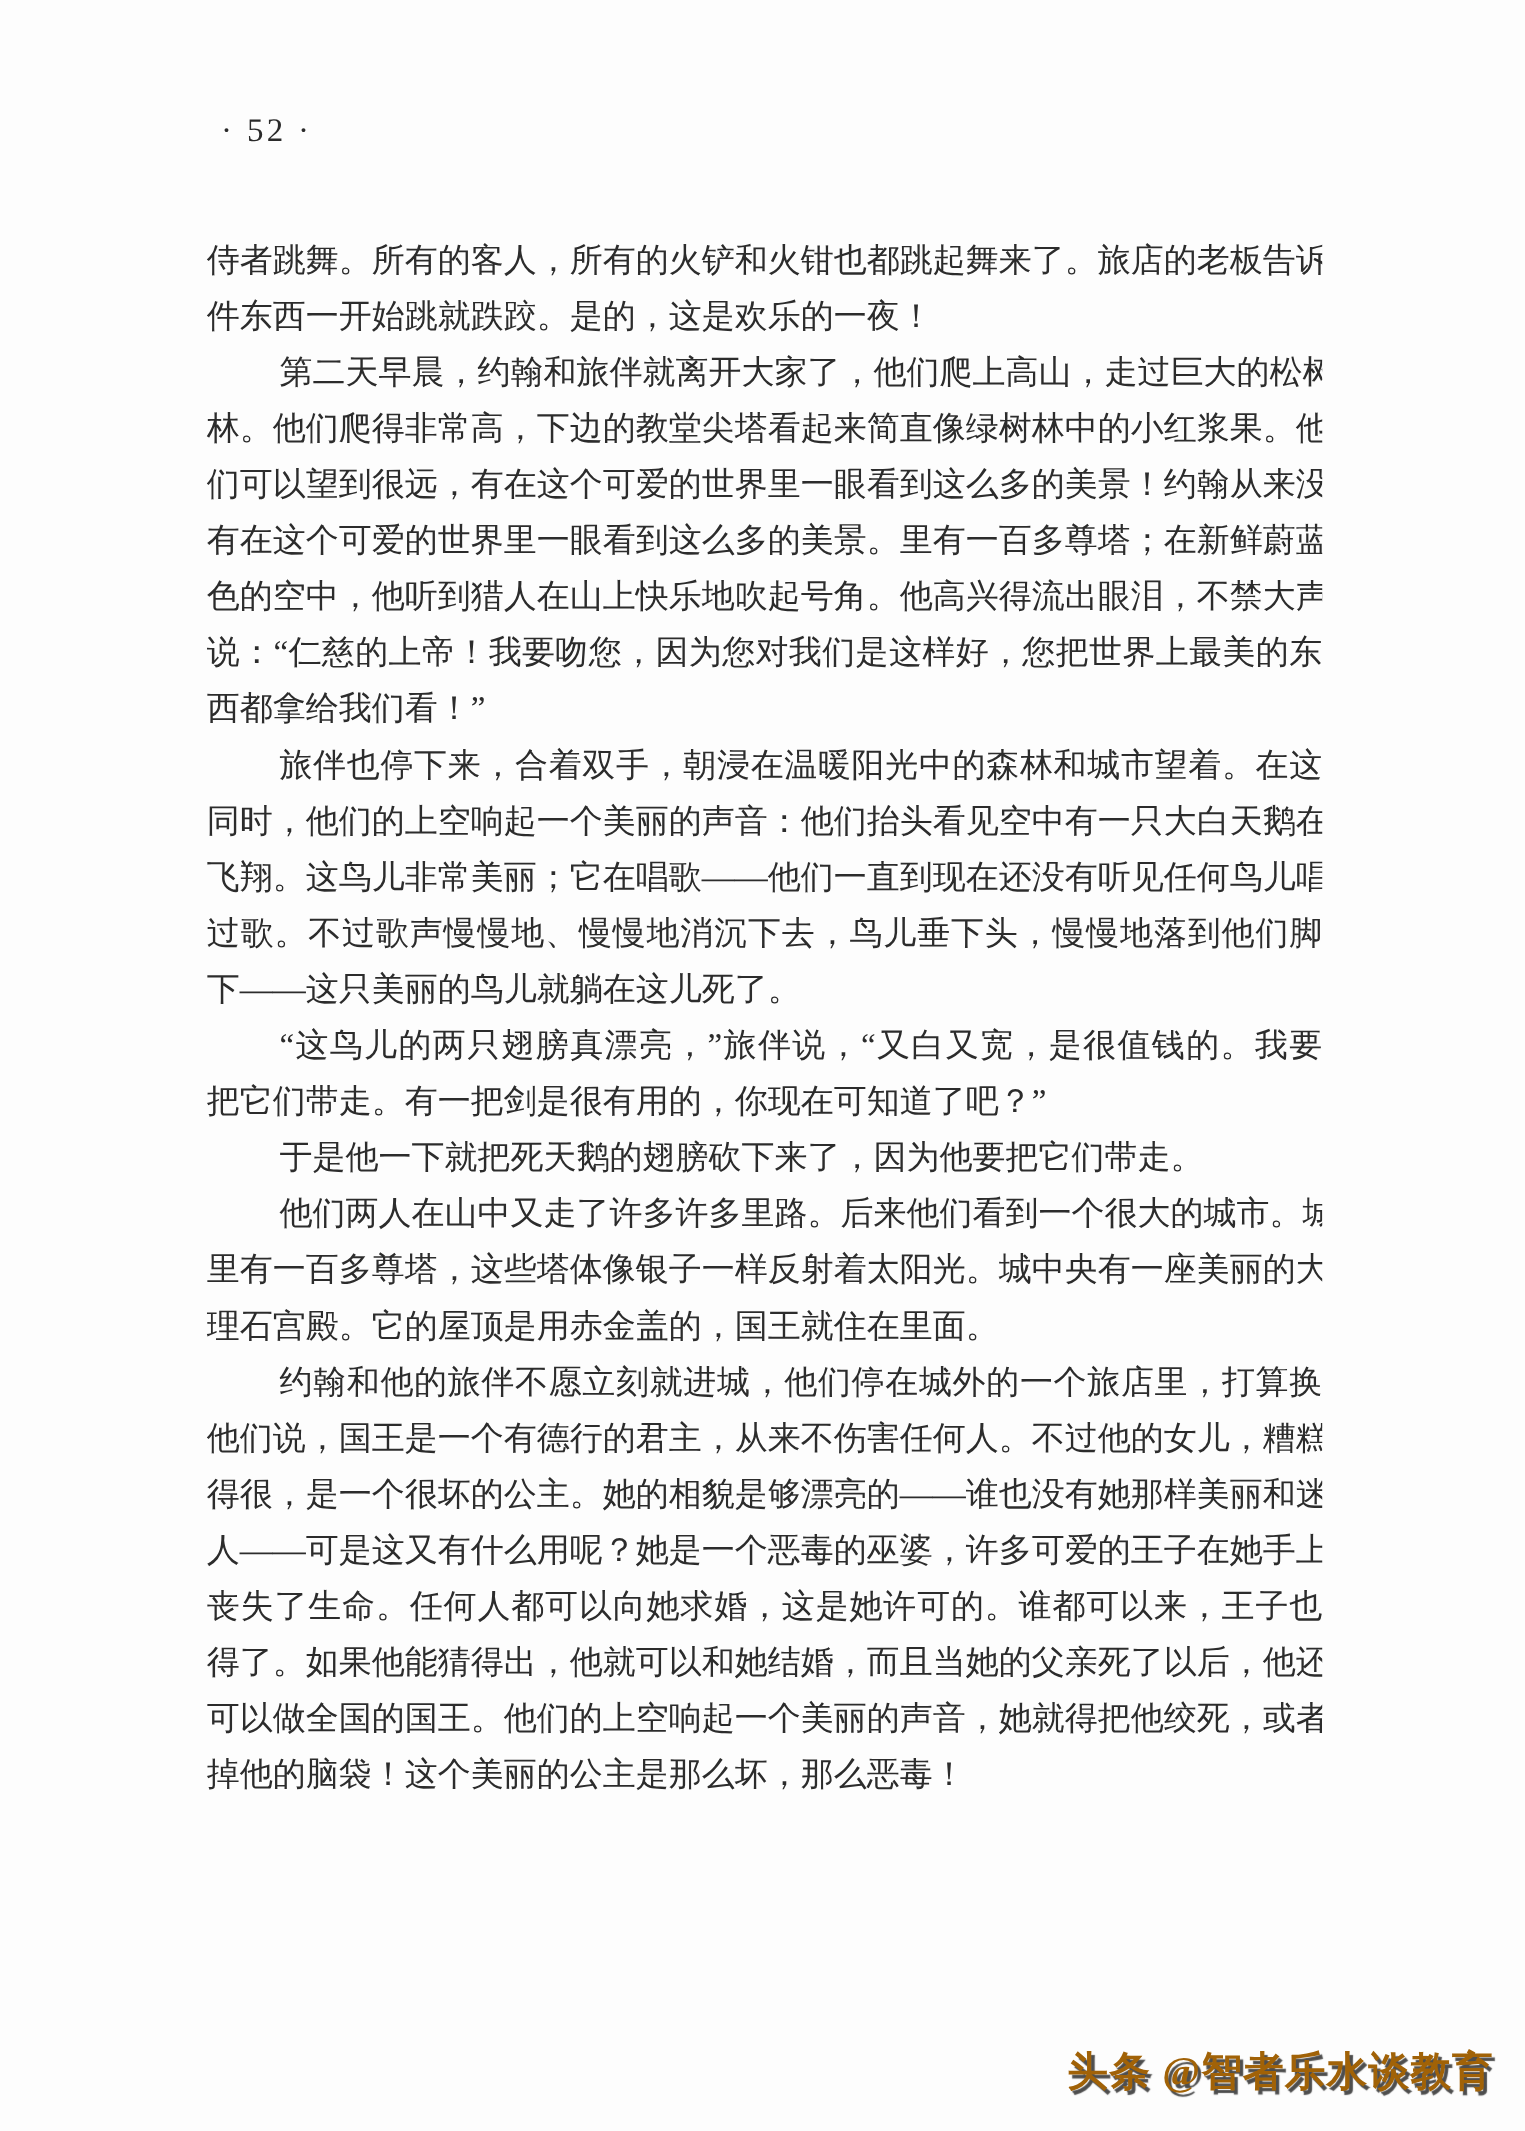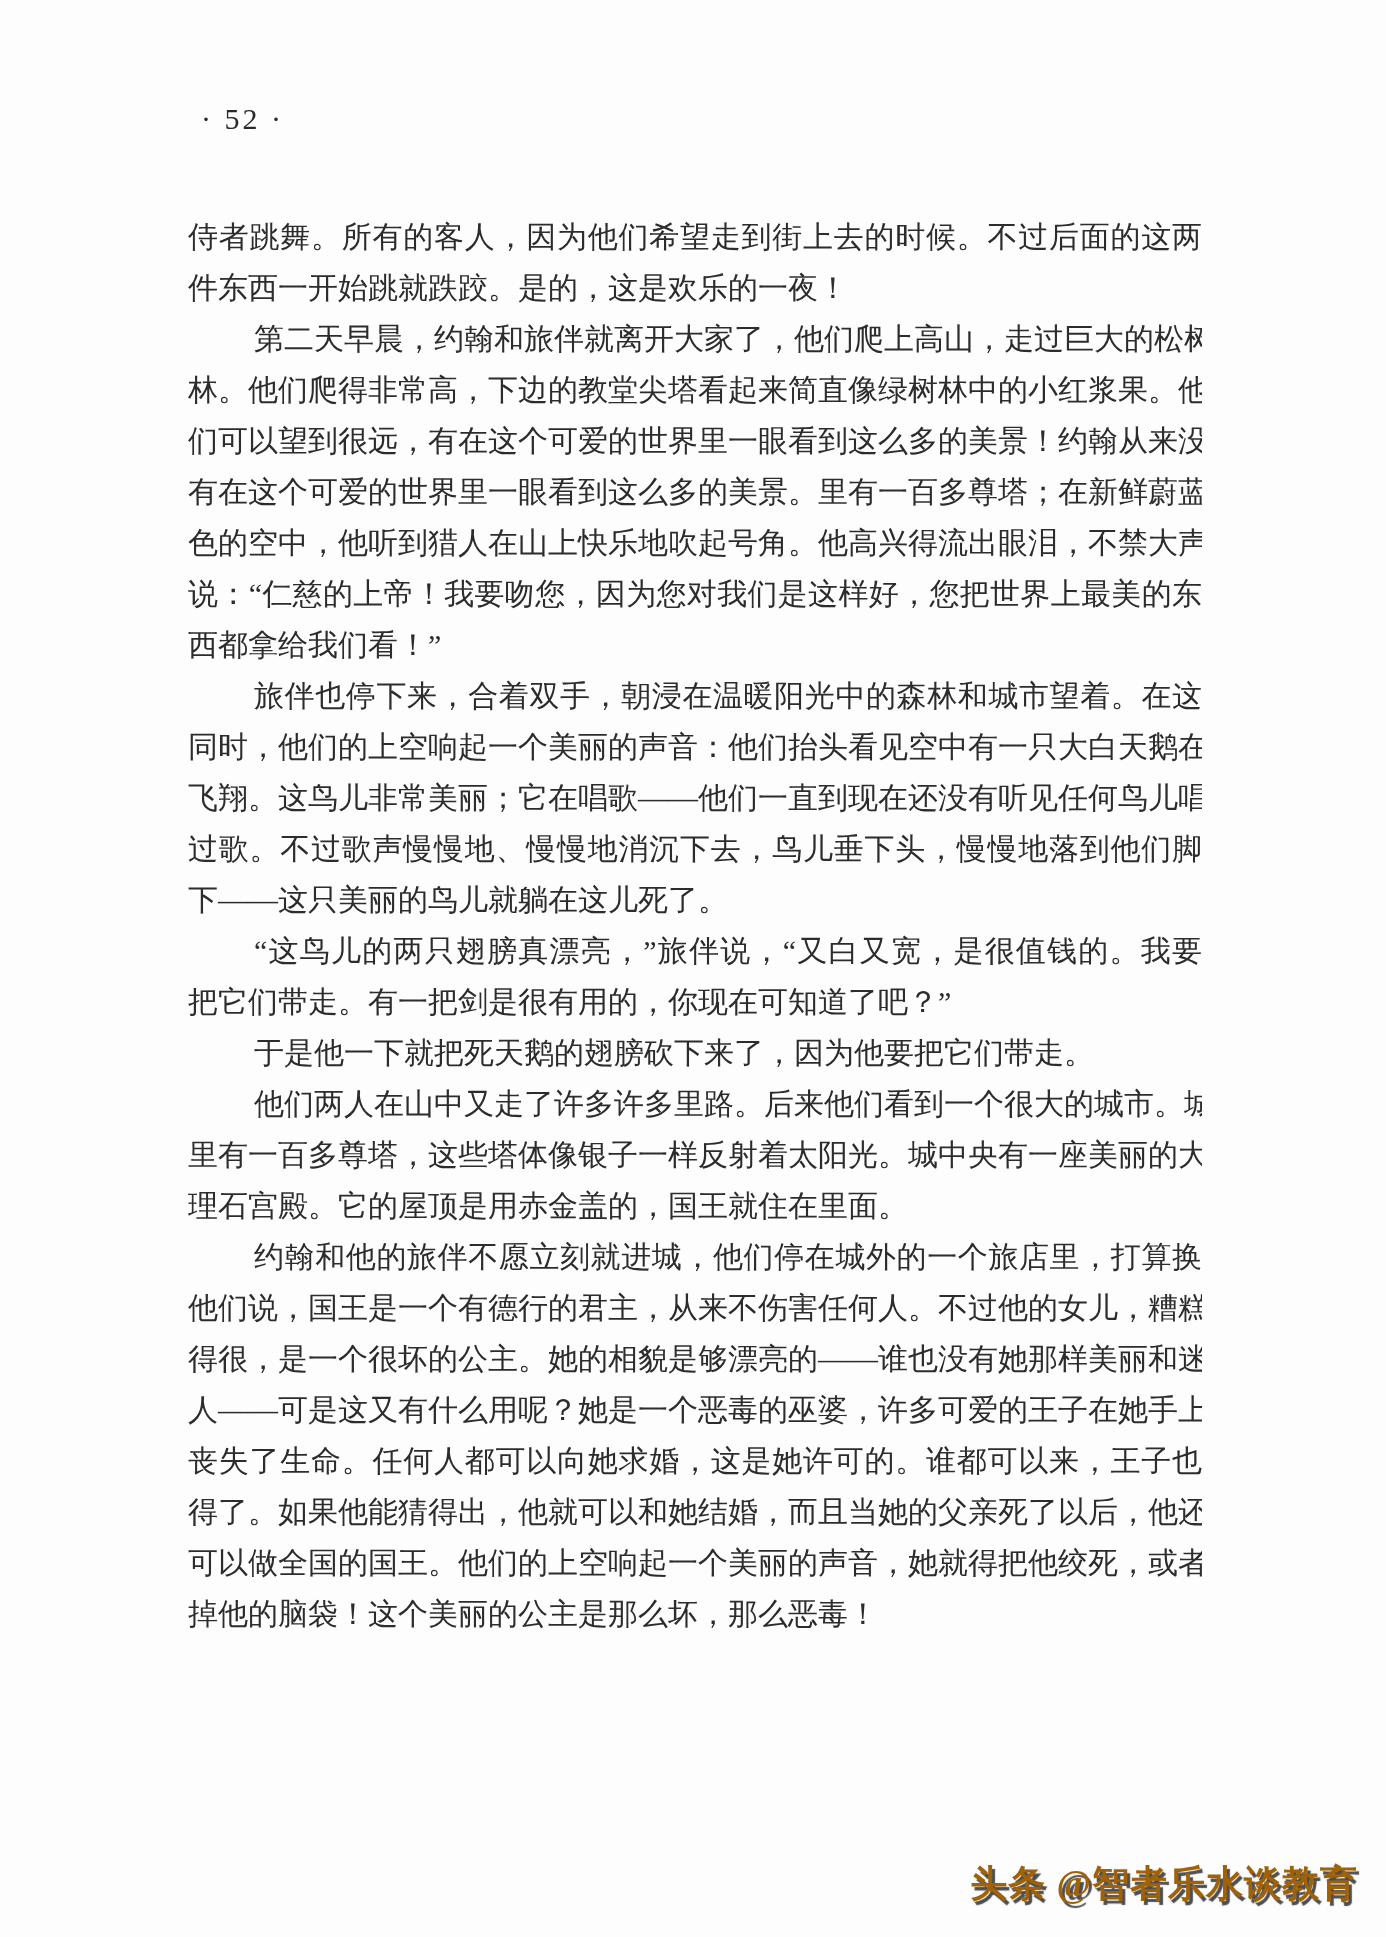--- a/index.html
+++ b/index.html
@@ -71,21 +71,21 @@
 </style>
 </head>
 <body>
 
 <div class="page">
 
   <div class="page-number">· 52 ·</div>
 
   <div class="text-block" id="text-block">
       <div class="para">
-        <div class="text-line">侍者跳舞。所有的客人，因为他们希望走到街上去的时候。不过后面的这两</div>
+        <div class="text-line">侍者跳舞。所有的客人，所有的火铲和火钳也都跳起舞来了。旅店的老板告诉</div>
         <div class="text-line last">件东西一开始跳就跌跤。是的，这是欢乐的一夜！</div>
       </div>
       <div class="para">
         <div class="text-line first">第二天早晨，约翰和旅伴就离开大家了，他们爬上高山，走过巨大的松树</div>
         <div class="text-line">林。他们爬得非常高，下边的教堂尖塔看起来简直像绿树林中的小红浆果。他</div>
         <div class="text-line">们可以望到很远，有在这个可爱的世界里一眼看到这么多的美景！约翰从来没</div>
         <div class="text-line">有在这个可爱的世界里一眼看到这么多的美景。里有一百多尊塔；在新鲜蔚蓝</div>
         <div class="text-line">色的空中，他听到猎人在山上快乐地吹起号角。他高兴得流出眼泪，不禁大声</div>
         <div class="text-line">说：“仁慈的上帝！我要吻您，因为您对我们是这样好，您把世界上最美的东</div>
         <div class="text-line last">西都拿给我们看！”</div>

